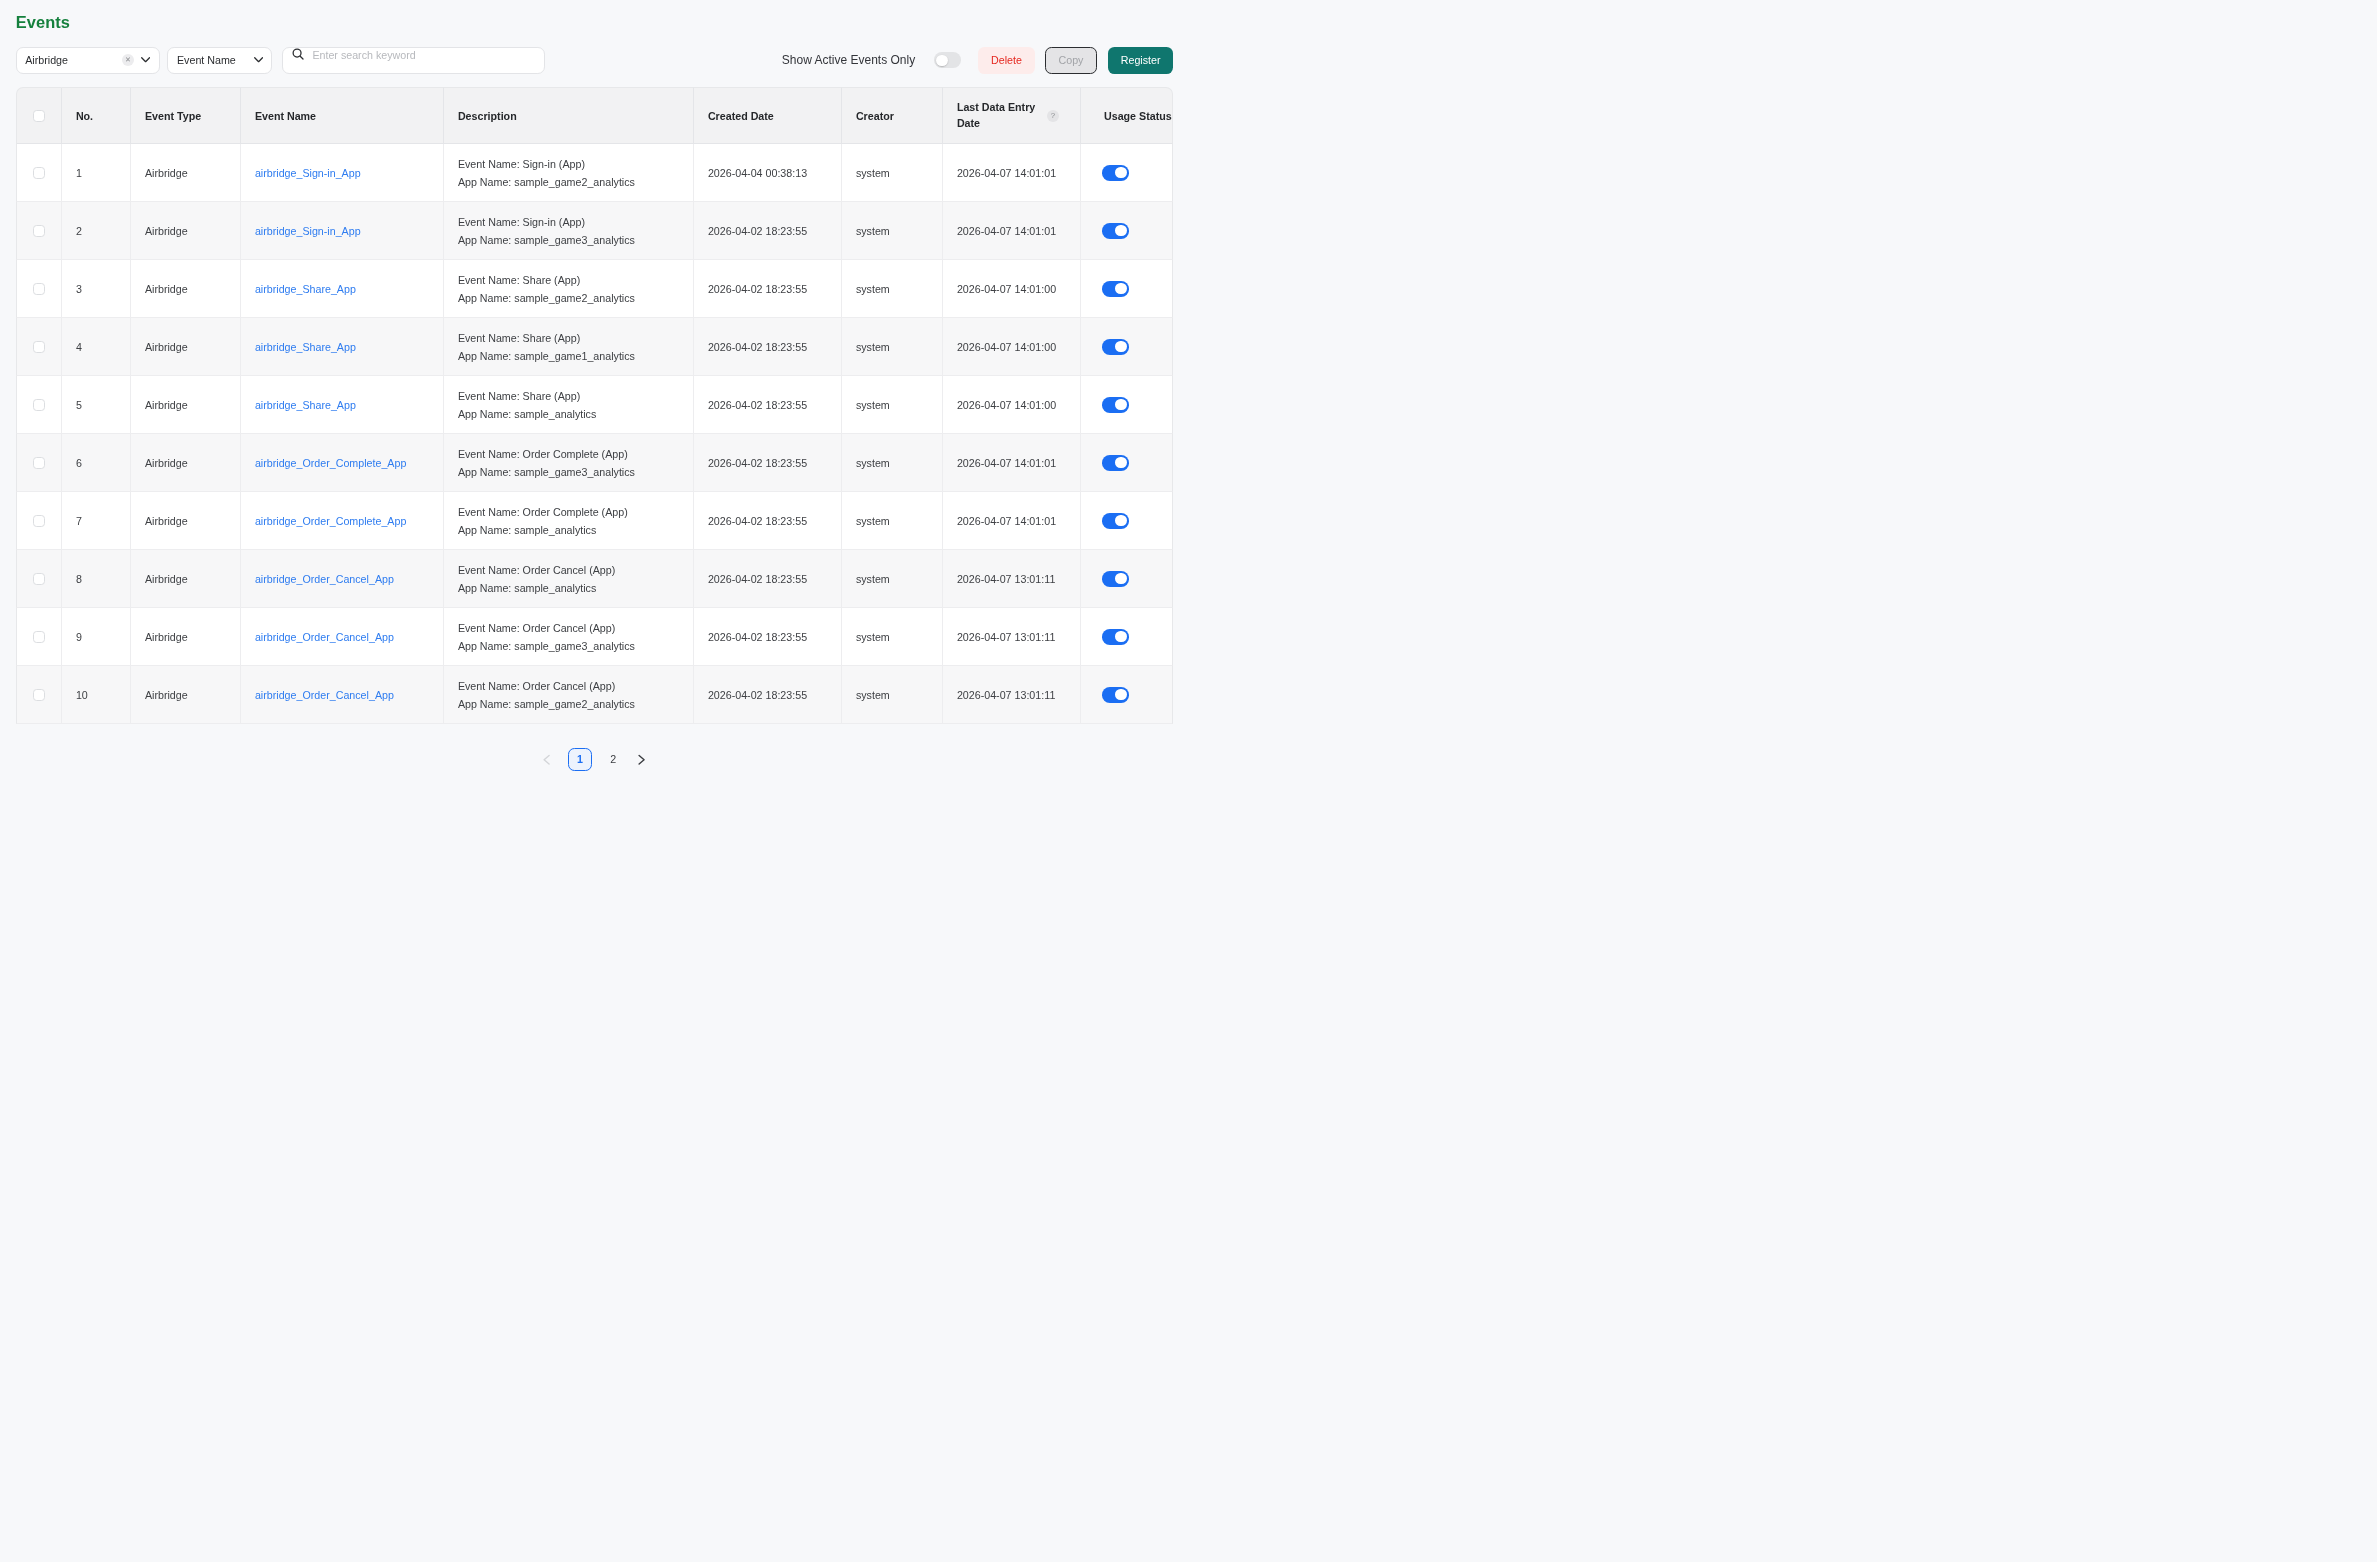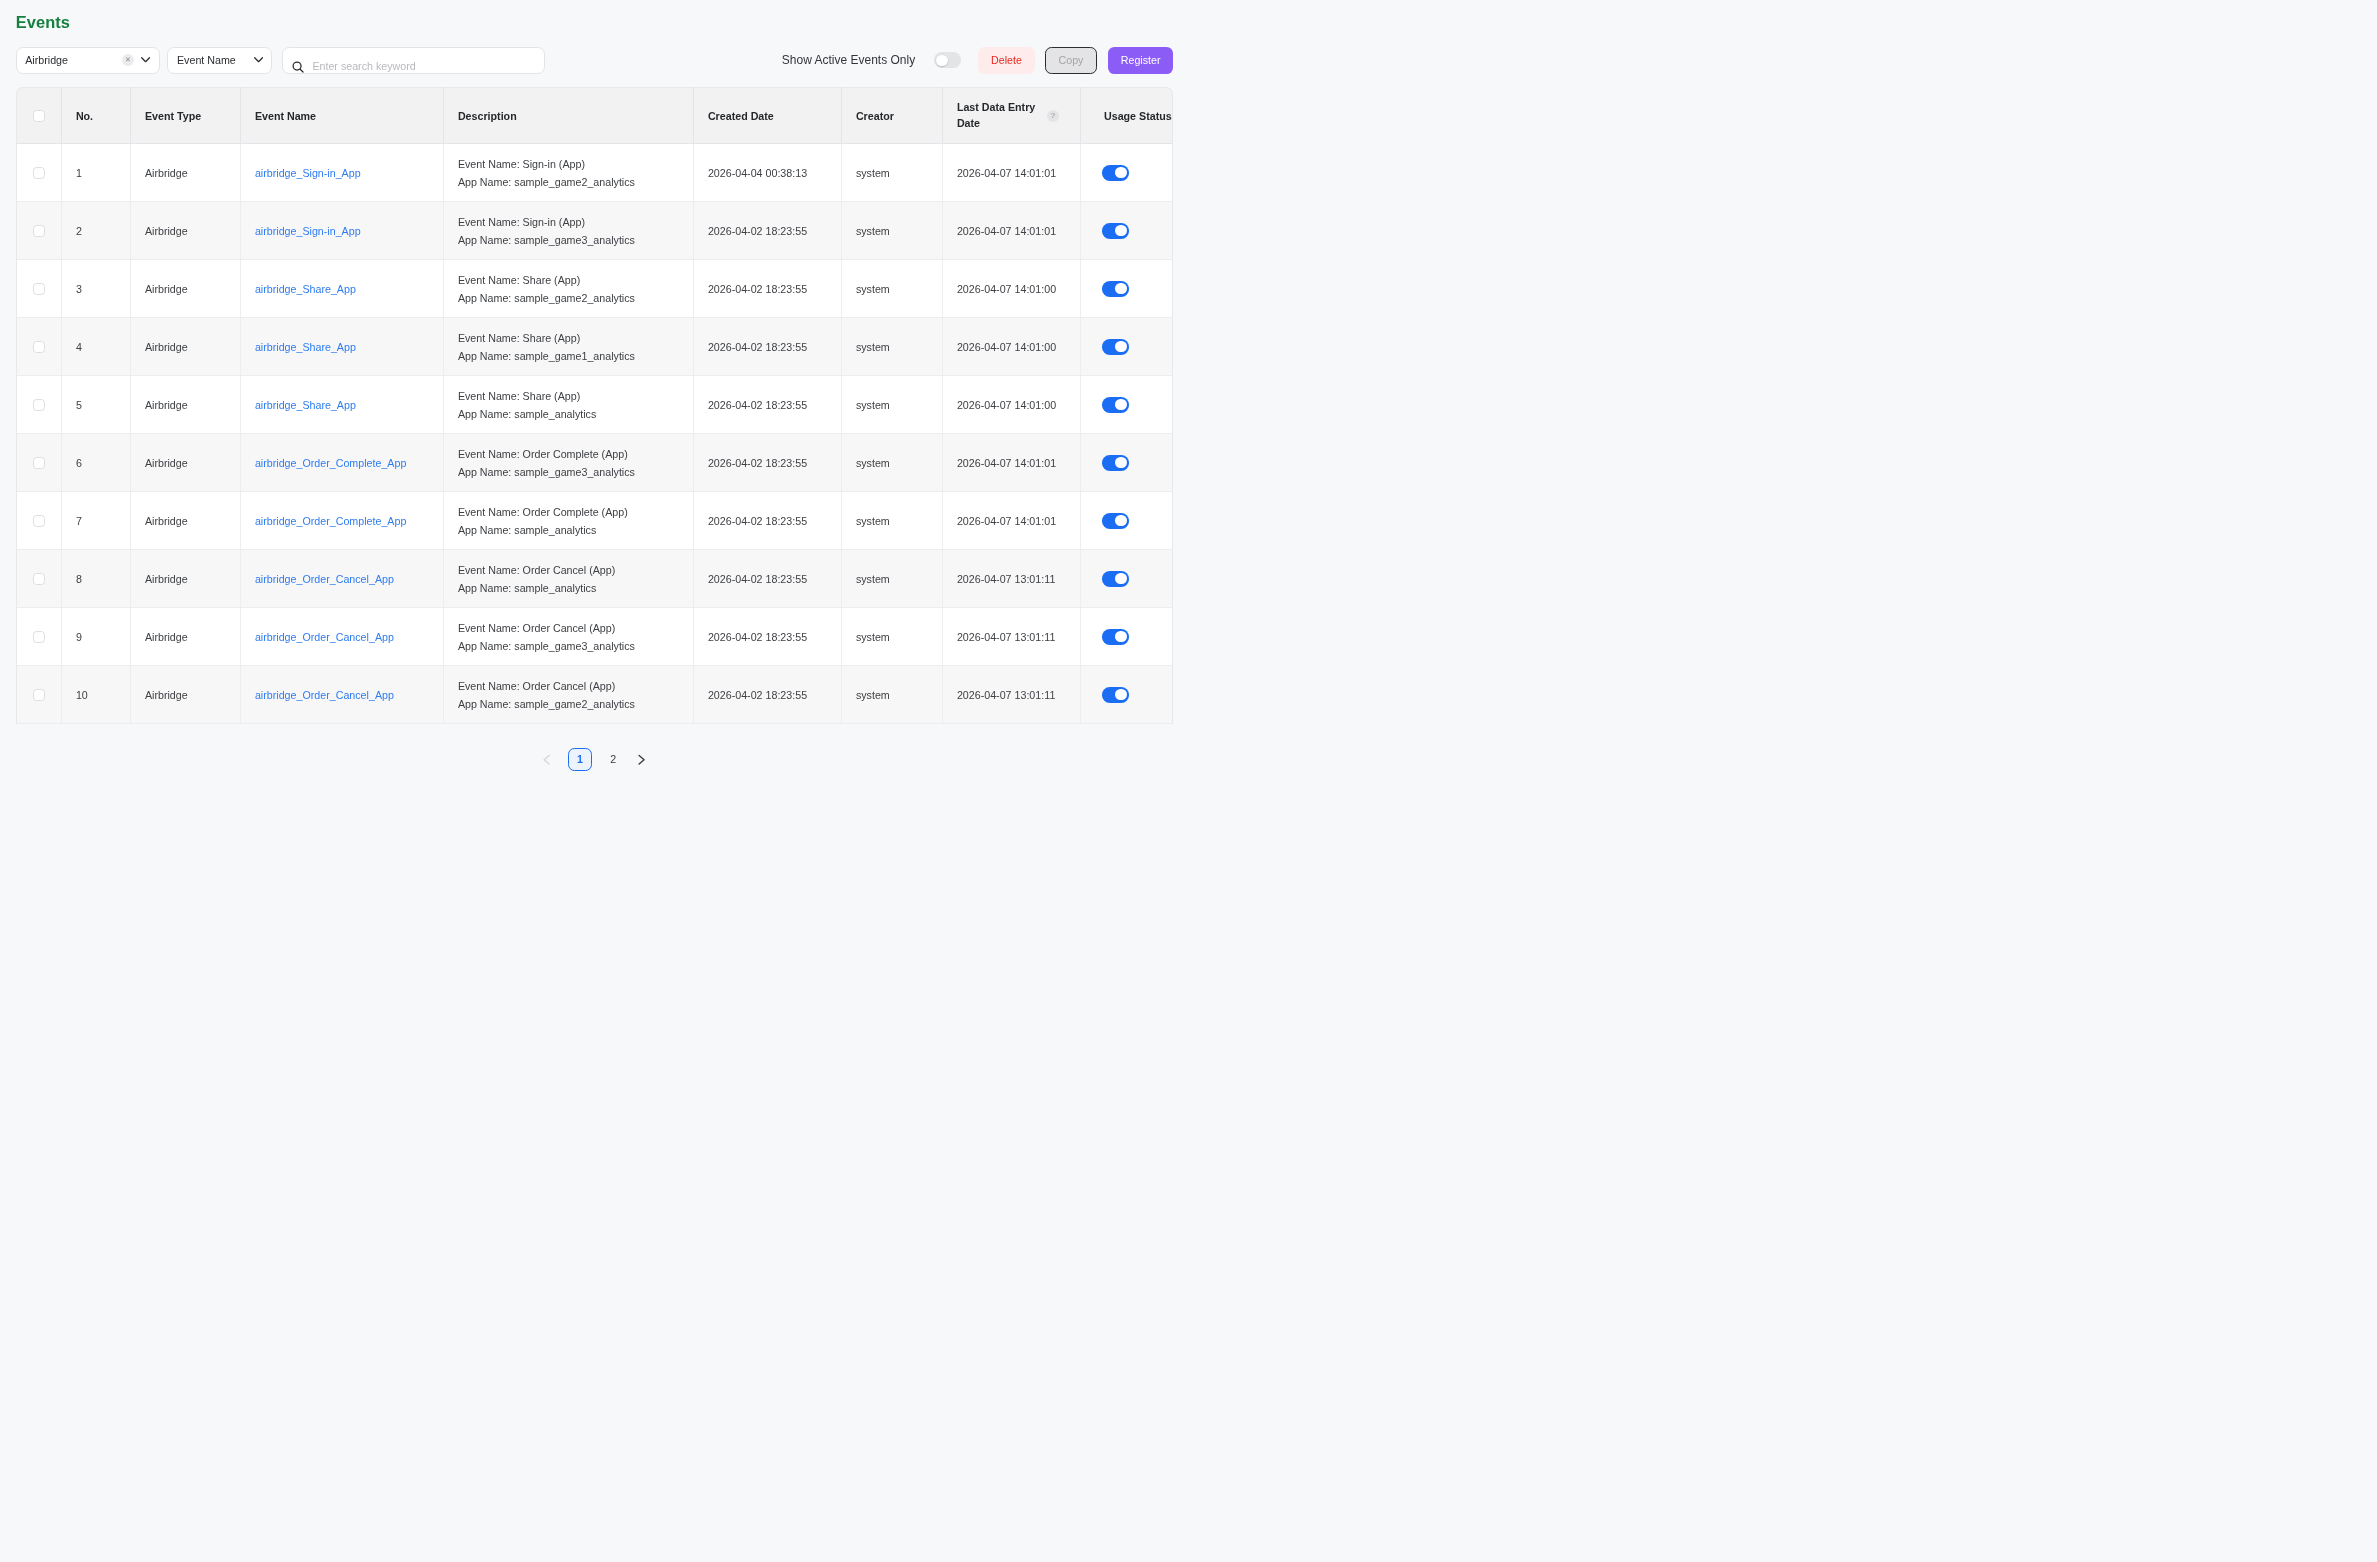--- a/index.html
+++ b/index.html
@@ -38,21 +38,21 @@
     width: 12px; height: 12px; border-radius: 50%;
     background: #ececee; color: #8b8d90;
     font-size: 7.1px; line-height: 12px; text-align: center;
     margin-right: 7.1px; flex: none;
   }
   .chev { flex: none; display: block; }
 
   .searchbox {
     height: 27px; width: 263px; margin-left: 10px;
     background: #fff; border: 0.7px solid #e3e4e7; border-radius: 7.1px;
-    display: flex; align-items: flex-end; padding: 0 8.5px;
+    display: flex; align-items: flex-start; padding: 0 8.5px;
   }
   .searchbox svg { flex: none; margin-right: 6.4px; }
   .searchbox input {
     border: none; outline: none; background: transparent;
     font-size: 10.7px; color: #2b2d30; width: 100%;
     font-family: inherit;
   }
   .searchbox input::placeholder { color: #b7b9bd; }
 
   .spacer { flex: 1; }
@@ -74,21 +74,21 @@
   .toggle.on .knob { left: 13.5px; box-shadow: none; }
 
   .btn {
     height: 27px; border-radius: 6.4px; border: none;
     font-size: 10.7px; font-family: inherit;
     padding: 0 12.8px; cursor: pointer;
   }
   .btn.delete { background: #fdeceb; color: #e5271f; margin-left: 17px; }
   .btn.copy   { background: #e4e4e6; color: #a2a4a8; margin-left: 10px;
                 border: 1.1px solid #2b2d30; }
-  .btn.register { background: #8b5cf6; color: #fff; margin-left: 10.7px; }
+  .btn.register { background: #0f766e; color: #fff; margin-left: 10.7px; }
 
   
   table {
     margin: 13.5px 15.7px 0 15.7px;
     width: 1157px; table-layout: fixed;
     border-collapse: separate; border-spacing: 0;
     font-size: 10.7px;
   }
   th, td { border-right: 0.7px solid #ededef; vertical-align: middle; }
   th:last-child, td:last-child { border-right: none; text-align: right; }

